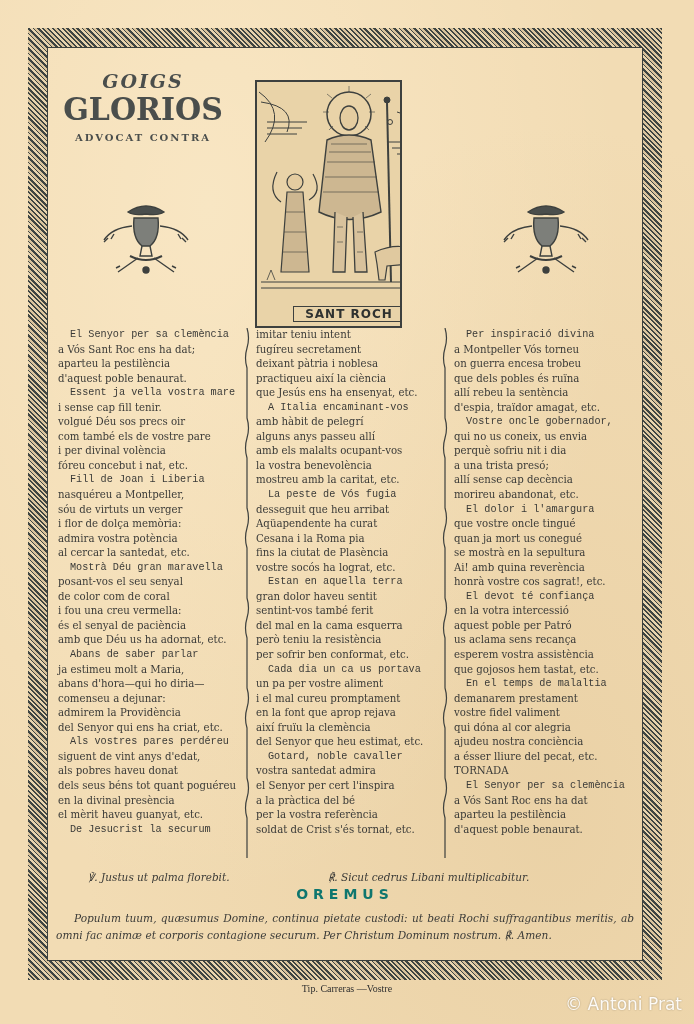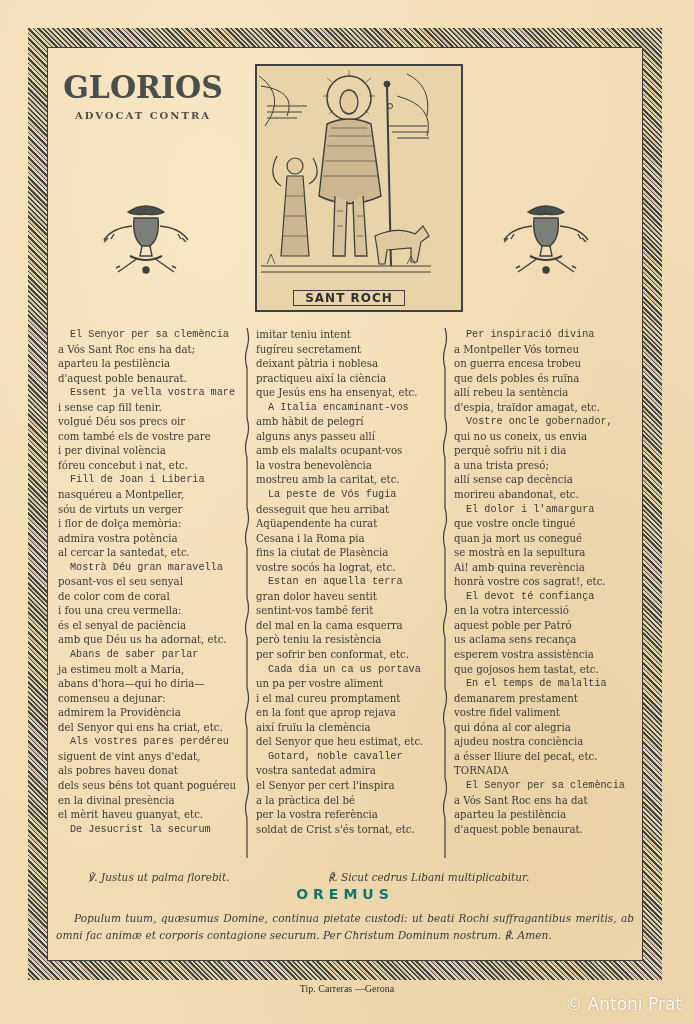--- a/index.html
+++ b/index.html
@@ -34,21 +34,21 @@
   }
   .t-big {
     font-family:"DejaVu Serif", serif; font-weight:bold; font-size:30px;
     letter-spacing:0px; line-height:36px; transform:scaleY(1.05);
   }
   .t-sub {
     font-family:"DejaVu Serif", serif; font-weight:bold; font-size:10px;
     letter-spacing:2px; margin-top:4px;
   }
   .woodcut {
-    position:absolute; left:207px; top:16px; width:208px; height:248px;
+    position:absolute; left:207px; top:32px; width:147px; height:248px;
     border:2px solid #3d403e; box-sizing:border-box; background:#e9d3a8;
     overflow:hidden;
   }
   .woodcut svg { display:block; }
   .woodcut-label {
     position:absolute; left:36px; bottom:4px; width:110px; text-align:center;
     font-family:"DejaVu Sans", sans-serif; font-size:12px; font-weight:bold;
     color:#2f3230; letter-spacing:1px; background:#e9d3a8;
     border:1.5px solid #3d403e; line-height:14px;
   }
@@ -97,20 +97,21 @@
   }
 </style>
 </head>
 <body>
 
 <div class="border-frame"></div>
 
 <div class="inner">
 
   <div class="title-left">
+    <div class="t-small">GOIGS</div>
     <div class="t-big">GLORIOS</div>
     <div class="t-sub">ADVOCAT CONTRA</div>
   </div>
 
   <div class="woodcut">
     <svg width="178" height="244" viewBox="0 0 178 244">
       <g stroke="#3d403e" fill="none" stroke-width="1">
 
         <path d="M2 10 Q30 30 8 60 M4 20 Q40 25 30 50 M150 8 Q175 20 170 50 M140 30 Q178 40 170 70"></path>
         <path d="M10 40 L50 40 M10 46 L45 46 M10 52 L40 52 M130 60 L170 60 M135 66 L172 66 M140 72 L172 72"></path>
@@ -294,14 +295,14 @@
 
   <div class="versicle">
     <span class="v1">℣.  Justus ut palma florebit.</span>
     <span class="v2">℟.  Sicut cedrus Libani multiplicabitur.</span>
   </div>
 
   <div class="oremus-title">OREMUS</div>
   <div class="oremus-text">Populum tuum, quæsumus Domine, continua pietate custodi: ut beati Rochi suffragantibus meritis, ab omni fac animæ et corporis contagione securum. Per Christum Dominum nostrum. ℟.  Amen.</div>
 </div>
 
-<div class="printer">Tip. Carreras —Gerona</div>
+<div class="printer">Tip. Carreras —Vostre</div>
 <div class="copyright">© Antoni Prat</div>
 
 </body></html>

